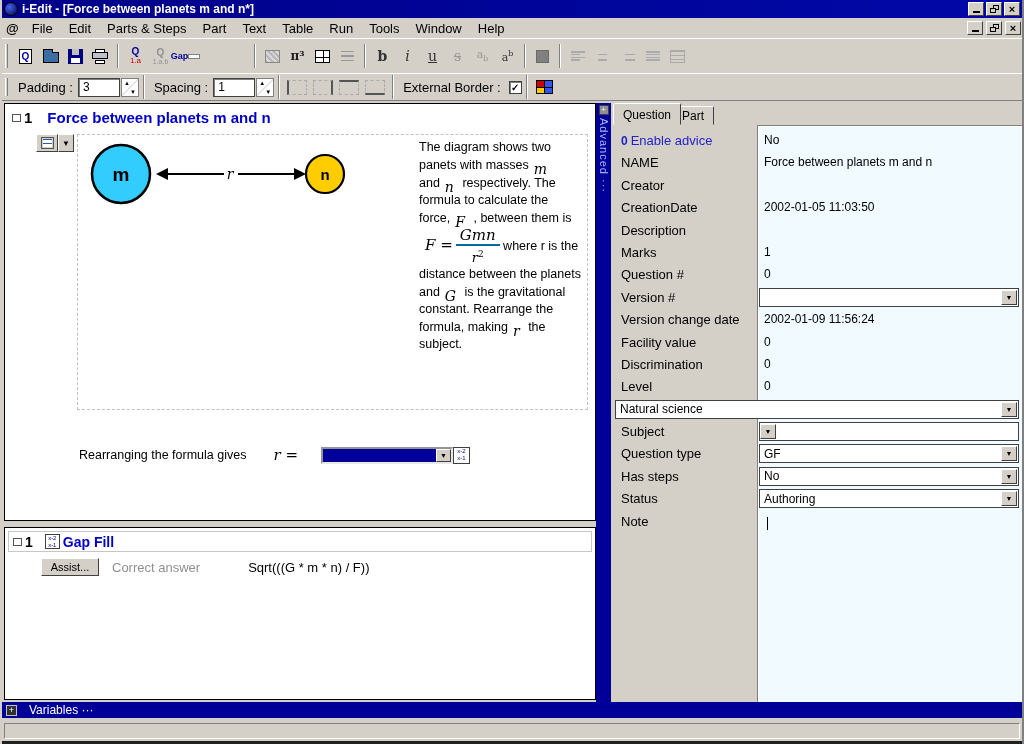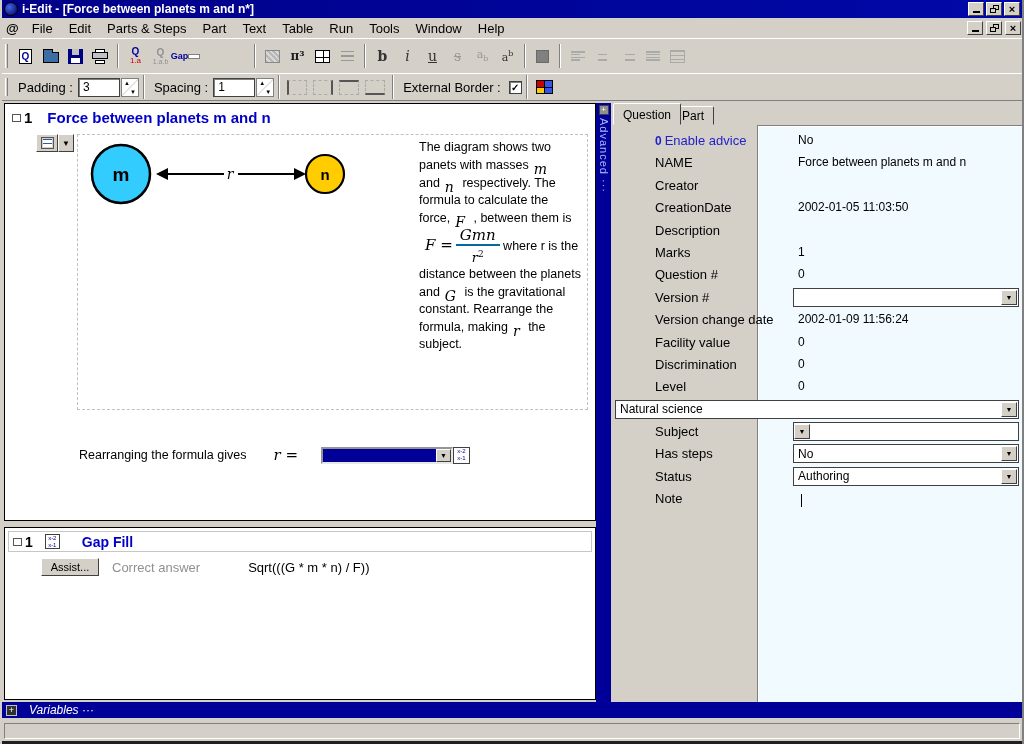--- a/index.html
+++ b/index.html
@@ -123,21 +123,21 @@
   .ans-arrow{margin-left:auto;width:15px;height:100%;background:#D4D0C8;border:1px solid;border-color:#fff #404040 #404040 #fff;
              display:flex;align-items:center;justify-content:center;font-size:7px;color:#000;}
   .gapicon{width:17px;height:17px;background:#fff;border:1px solid #404040;display:flex;flex-direction:column;
            align-items:center;justify-content:center;line-height:7px;flex:0 0 auto;}
   .gapicon span{font-size:6px;color:#000099;display:block;}
   
   .g-head{position:absolute;left:3px;top:3px;right:3px;height:21px;border:1px solid #c6c6c6;display:flex;align-items:center;}
   .g-head .collapse-box{margin-left:4px;}
   .g-num{font-size:14px;font-weight:bold;margin-left:3px;}
   .g-head .gapicon{width:15px;height:15px;margin-left:12px;}
-  .g-title{font-size:14px;font-weight:bold;color:#0000C8;margin-left:22px;}
+  .g-title{font-size:14px;font-weight:bold;color:#0000C8;margin-left:3px;}
   .g-row{position:absolute;left:0;top:30px;display:flex;align-items:center;width:100%;}
   .assist{margin-left:36px;width:58px;height:18px;background:#D4D0C8;border:1px solid;border-color:#fff #404040 #404040 #fff;
           font-size:11px;font-family:"Liberation Sans",sans-serif;}
   .ca-label{color:#909090;font-size:13px;margin-left:13px;}
   .ca-value{color:#000;font-size:13px;margin-left:48px;}
   
   .advanced{position:absolute;left:594px;top:2px;width:15px;height:599px;background:#000099;display:flex;flex-direction:column;align-items:center;}
   .adv-icon{width:10px;height:10px;margin-top:2px;background:#909090;border:1px solid #404040;color:#fff;font-size:8px;line-height:8px;text-align:center;}
   .adv-label{color:#A8B8F8;font-size:11px;writing-mode:vertical-rl;margin-top:3px;letter-spacing:1px;}
   
@@ -146,35 +146,35 @@
   .tab{position:absolute;background:#D4D0C8;border:1px solid;border-color:#fff #404040 transparent #fff;
        font-size:12px;padding:4px 9px 0;border-radius:2px 2px 0 0;}
   .tab-q{left:0;top:2px;height:22px;z-index:2;}
   .tab-p{left:59px;top:5px;height:19px;padding-top:2px;z-index:1;}
   .props{position:absolute;left:0;top:24px;right:0;bottom:0;}
   .col-labels{position:absolute;left:0;top:0;width:144px;bottom:0;background:#D4D0C8;}
   .col-values{position:absolute;left:144px;right:0;top:0;bottom:0;background:#F0FAFF;
               border-left:1px solid #808080;border-top:1px solid #808080;box-shadow:inset 1px 1px 0 #fff;}
   .rows{position:absolute;left:0;top:0;right:0;padding-top:5px;}
   .prow{height:22.4px;display:flex;}
-  .plabel{width:144px;flex:0 0 auto;font-size:13px;color:#000;padding:3px 0 0 8px;white-space:nowrap;margin-left:34px;}
+  .plabel{width:144px;flex:0 0 auto;font-size:13px;color:#000;padding:3px 0 0 8px;white-space:nowrap;}
   .plabel.advice{color:#2222CC;}
   .advice-icon{font-weight:bold;font-size:12px;margin-right:3px;}
   .pvalue{flex:1;font-size:12px;color:#000;padding:3px 4px 0 7px;overflow:hidden;white-space:nowrap;}
   .pv-combo{padding:1px 3px 0 2px;}
   .pcombo{height:19px;background:#fff;border:1px solid #404040;display:flex;align-items:center;}
   .pcombo .cval{flex:1;font-size:12px;padding-left:4px;}
   .pcombo .carrow{width:16px;height:15px;margin-right:1px;background:#D4D0C8;border:1px solid;
                   border-color:#fff #404040 #404040 #fff;display:flex;align-items:center;justify-content:center;font-size:7px;flex:0 0 auto;}
   .caret{width:1px;height:13px;background:#000;margin:3px 0 0 3px;}
   
   .varbar{position:absolute;left:0;top:702px;width:1020px;height:16px;background:#000099;display:flex;align-items:center;}
   .vicon{width:11px;height:11px;margin-left:4px;background:#303030;border:1px solid #c0c0c0;color:#fff;
          font-size:9px;line-height:9px;text-align:center;}
-  .vlabel{color:#fff;font-size:12px;margin-left:12px;font-style:italic;}
+  .vlabel{color:#fff;font-size:12px;margin-left:12px;}
   .statusbar{position:absolute;left:0;top:720px;width:1020px;height:21px;background:#D4D0C8;}
   .statusbar .inner{position:absolute;left:2px;top:3px;right:2px;height:16px;border:1px solid;border-color:#808080 #fff #fff #808080;}
   .frame-bottom{position:absolute;left:0;bottom:0;width:1020px;height:3px;background:#202020;}
 </style>
 </head>
 <body>
 
 <div class="titlebar">
   <div class="appicon"></div>
   <div class="title">i-Edit - [Force between planets m and n*]</div>
@@ -522,20 +522,31 @@
           <div class="plabel">Subject</div>
           <div class="pvalue pv-combo">
             <div class="pcombo">
               <span class="carrow">
                   <span>▼</span>
                 </span>
             </div>
           </div>
         </div>
         <div class="prow">
+          <div class="plabel">Question type</div>
+          <div class="pvalue pv-combo">
+            <div class="pcombo">
+              <span class="cval">GF</span>
+              <span class="carrow">
+                  <span>▼</span>
+                </span>
+            </div>
+          </div>
+        </div>
+        <div class="prow">
           <div class="plabel">Has steps</div>
           <div class="pvalue pv-combo">
             <div class="pcombo">
               <span class="cval">No</span>
               <span class="carrow">
                   <span>▼</span>
                 </span>
             </div>
           </div>
         </div>

